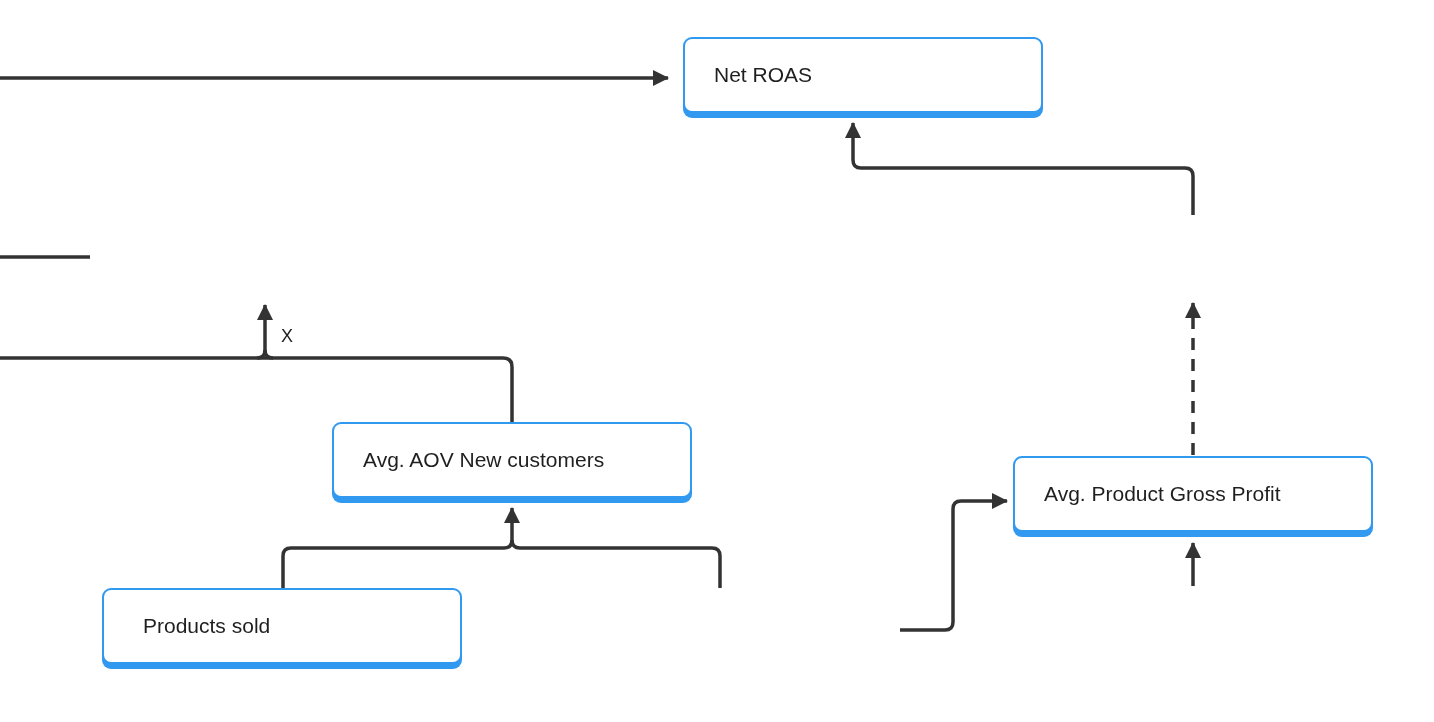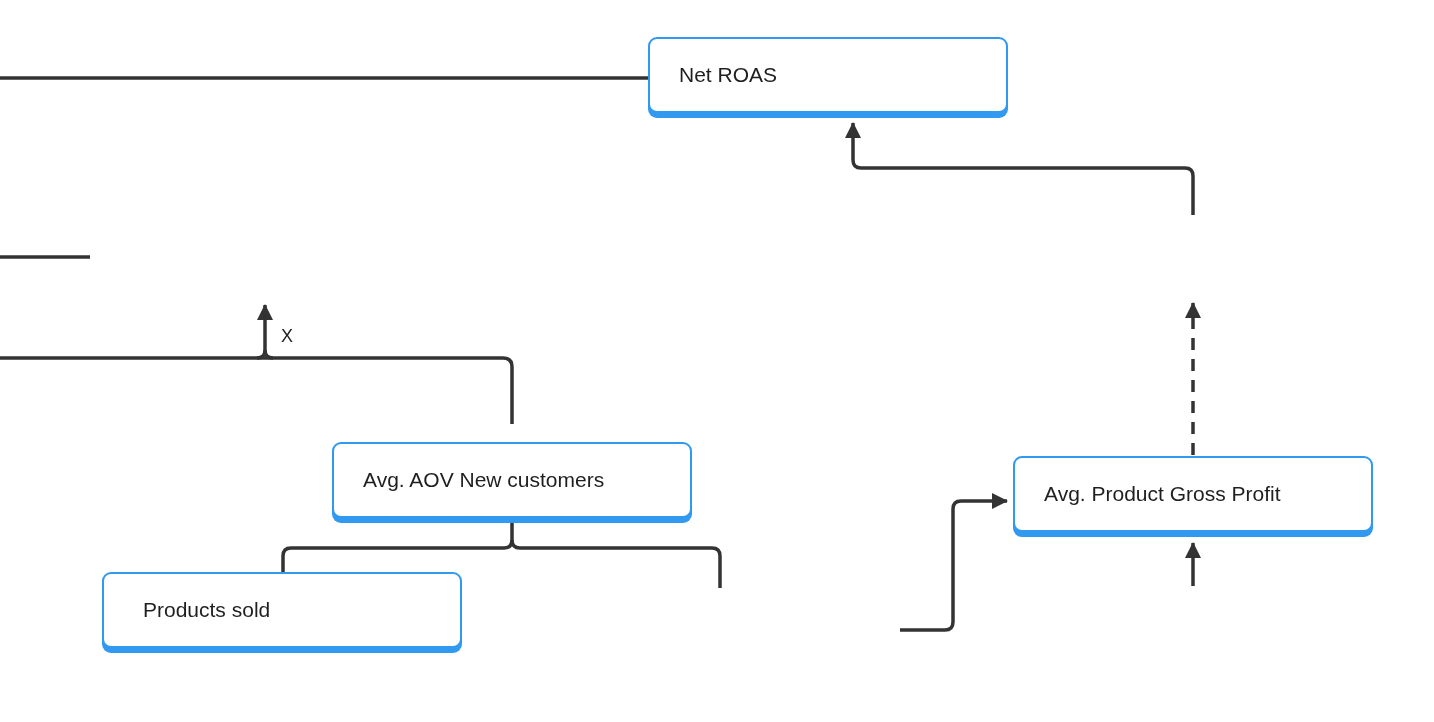--- a/index.html
+++ b/index.html
@@ -36,26 +36,26 @@
     align-items: center;
     padding-left: 29px;
     z-index: 2;
     cursor: default;
   }
   .node .label {
     font-size: 21px;
     color: #1f1f1f;
     white-space: nowrap;
   }
-  #node-net-roas                { left: 648px;  top: 37px;  }
+  #node-net-roas                { left: 683px;  top: 37px;  }
   #node-revenue-new-customers   { left: 87px;   top: 215px; }
   #node-gross-profit-new-customers { left: 1013px; top: 215px; }
-  #node-avg-aov-new-customers   { left: 332px;  top: 422px; margin-top: 20px; }
+  #node-avg-aov-new-customers   { left: 332px;  top: 422px; }
   #node-avg-product-gross-profit{ left: 1013px; top: 456px; }
-  #node-products-sold           { left: 102px;  top: 572px; padding-left: 39px; }
+  #node-products-sold           { left: 102px;  top: 588px; padding-left: 39px; }
   #node-avg-price               { left: 540px;  top: 588px; }
   #node-avg-cogs                { left: 1013px; top: 588px; }
 
   .edge {
     fill: none;
     stroke: #333333;
     stroke-width: 3.5;
     stroke-linejoin: round;
   }
   .edge.dashed {

